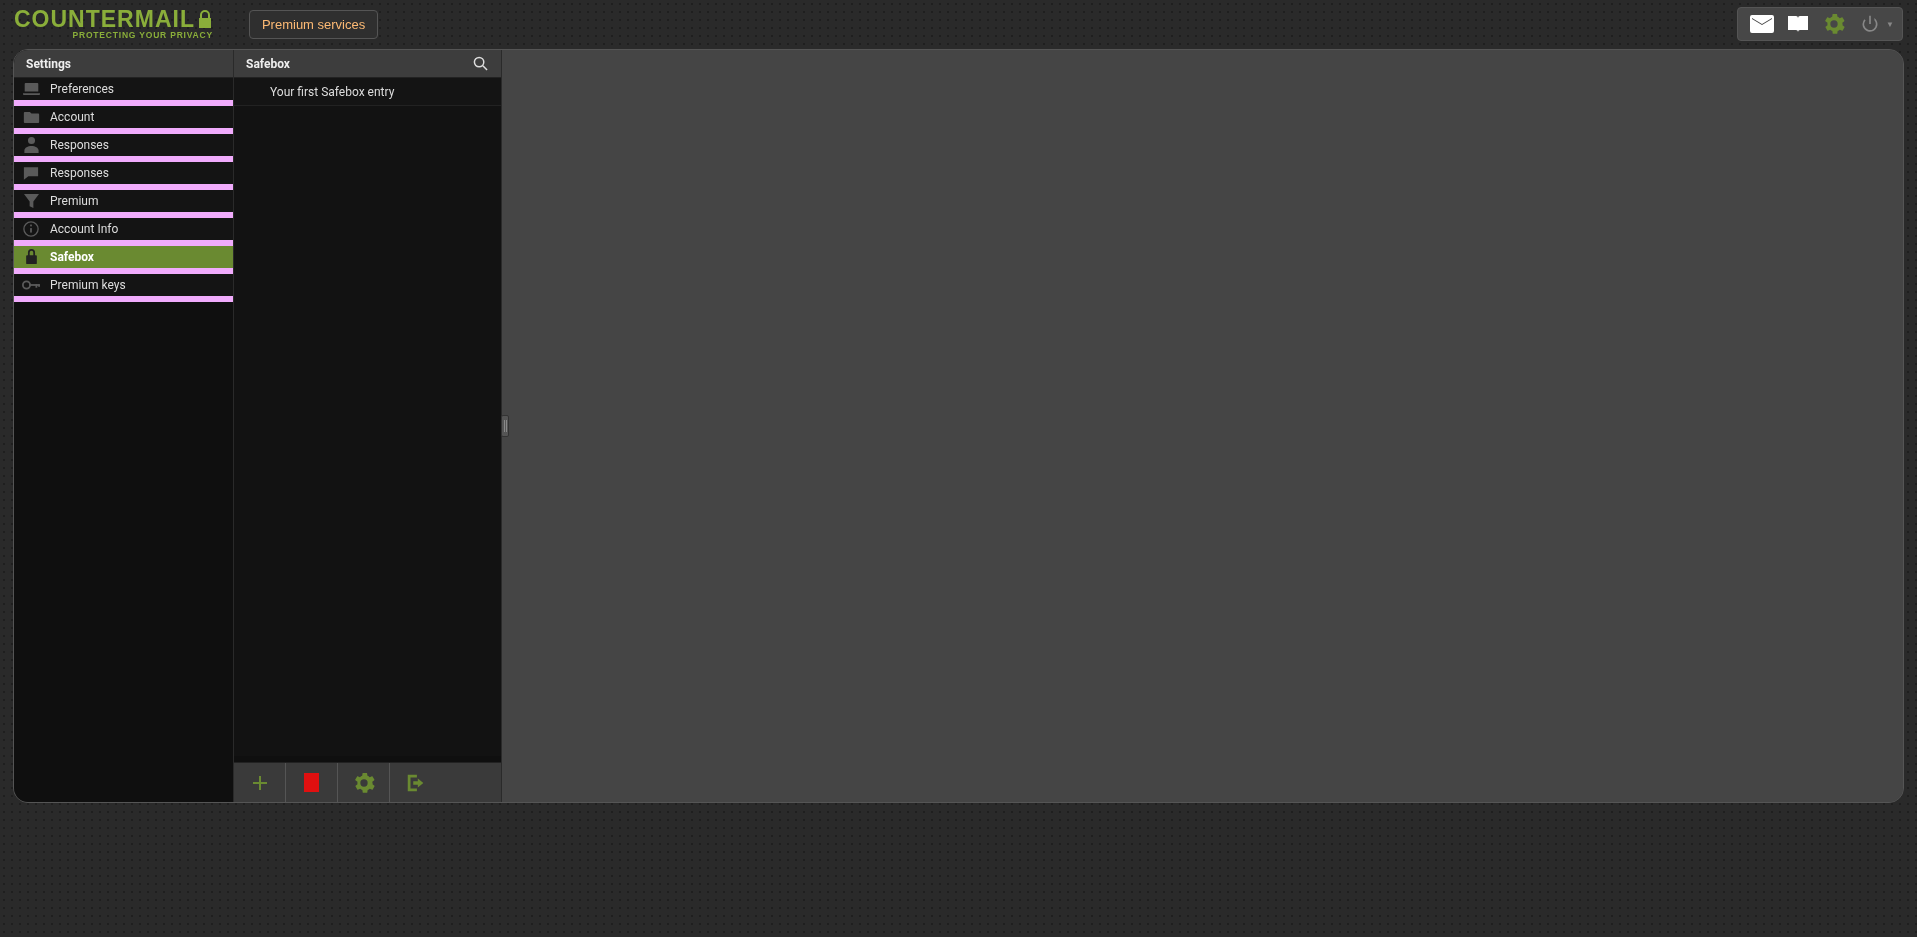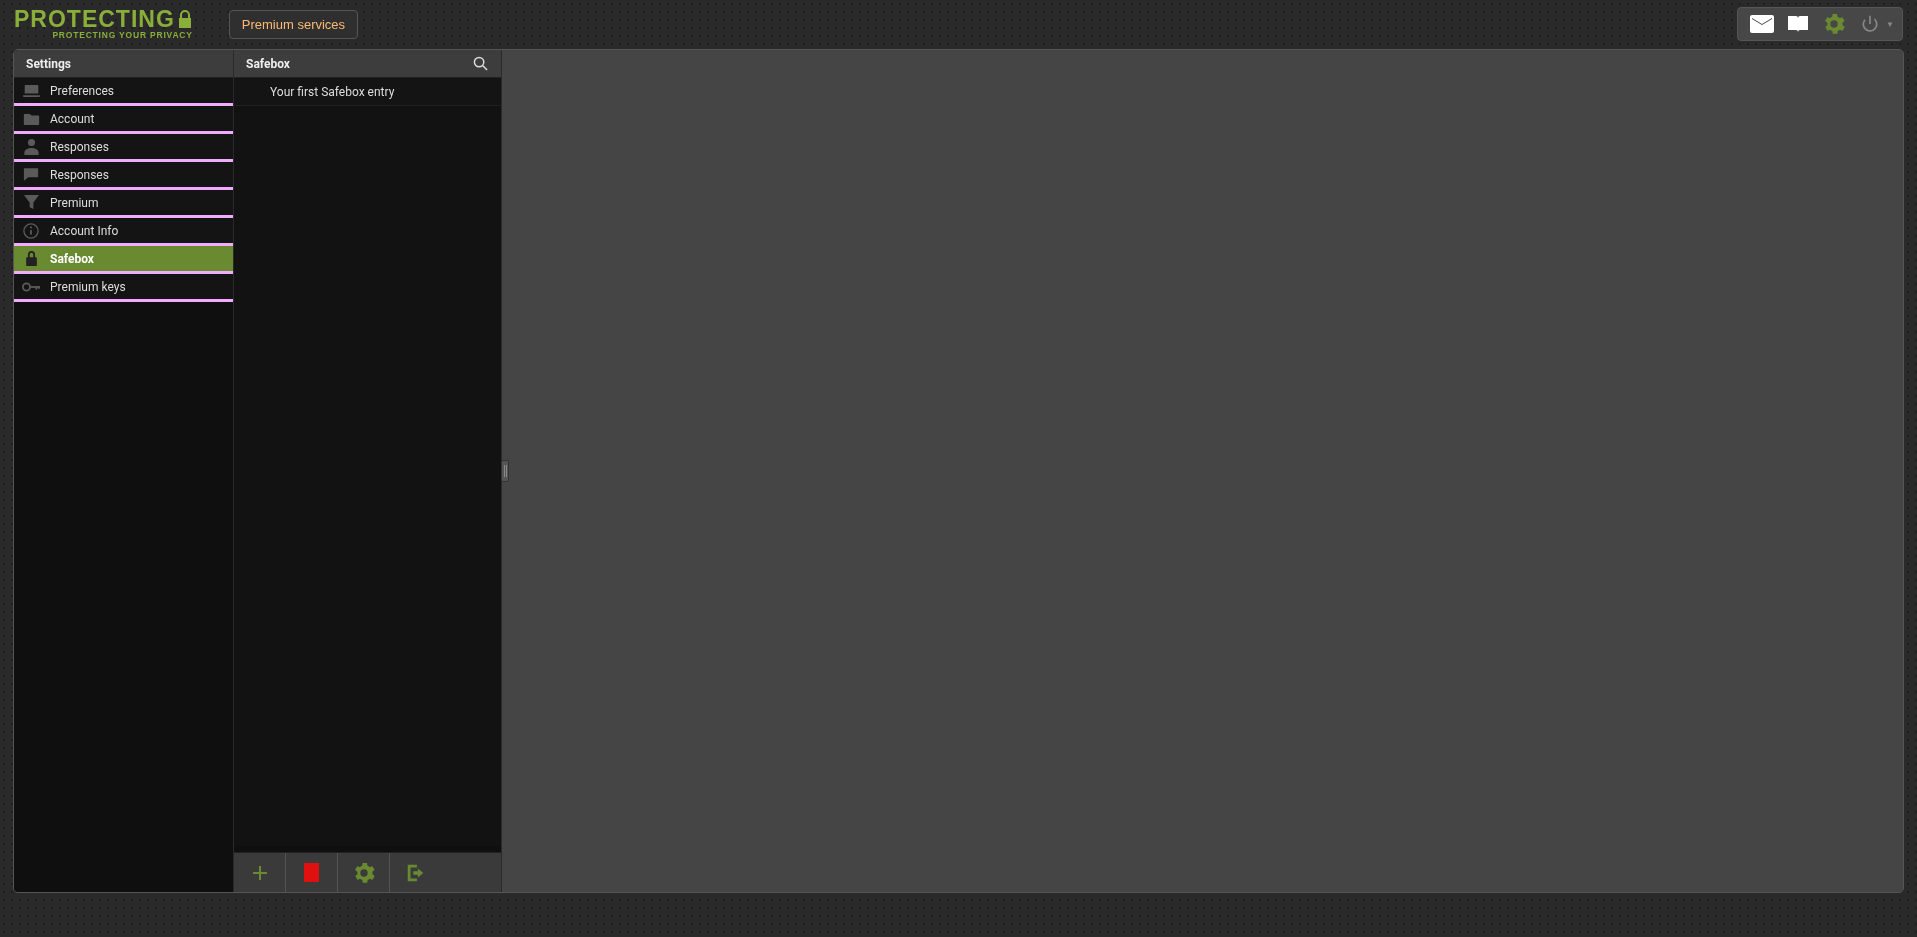--- a/index.html
+++ b/index.html
@@ -88,22 +88,22 @@
 .top-icon.gray { color: #888; }
 .power-caret {
   font-size: 8px;
   color: #888;
   margin-left: -4px;
 }
 
 .main-panel {
   margin: 3px 11px 7px 11px;
   border: 1px solid #555;
-  border-radius: 5px;
-  height: 844px;
+  border-radius: 15px;
+  height: 754px;
   background: #454545;
   display: flex;
   overflow: hidden;
 }
 
 .sidebar {
   width: 220px;
   background: #0f0f0f;
   display: flex;
   flex-direction: column;
@@ -124,21 +124,21 @@
   flex: 1;
 }
 .sidebar-item {
   height: 28px;
   display: flex;
   align-items: center;
   padding: 0 8px;
   gap: 10px;
   font-size: 12px;
   color: #ddd;
-  border-bottom: 3px solid #f0abfc;
+  border-bottom: 6px solid #f0abfc;
   cursor: pointer;
   background: #141414;
 }
 .sidebar-item.selected {
   background: #6a8a31;
   color: #fff;
   font-weight: bold;
 }
 .sb-icon {
   width: 18px;
@@ -257,21 +257,21 @@
 svg { display: block; }
 </style>
 </head>
 <body>
 
 <div class="outer-wrap">
   <div class="top-bar">
     <div class="top-left">
       <div class="logo">
         <div class="logo-main">
-          <span>PROTECTING</span>
+          <span>COUNTERMAIL</span>
           <span class="logo-lock">
             <svg width="16" height="20" viewBox="0 0 16 20">
                 <path fill="#8aae3a" d="M3 8V5a5 5 0 0110 0v3h1v10H2V8h1zm2 0h6V5a3 3 0 00-6 0v3z"></path>
               </svg>
           </span>
         </div>
         <div class="logo-sub">PROTECTING YOUR PRIVACY</div>
       </div>
       <button class="premium-btn">Premium services</button>
     </div>

